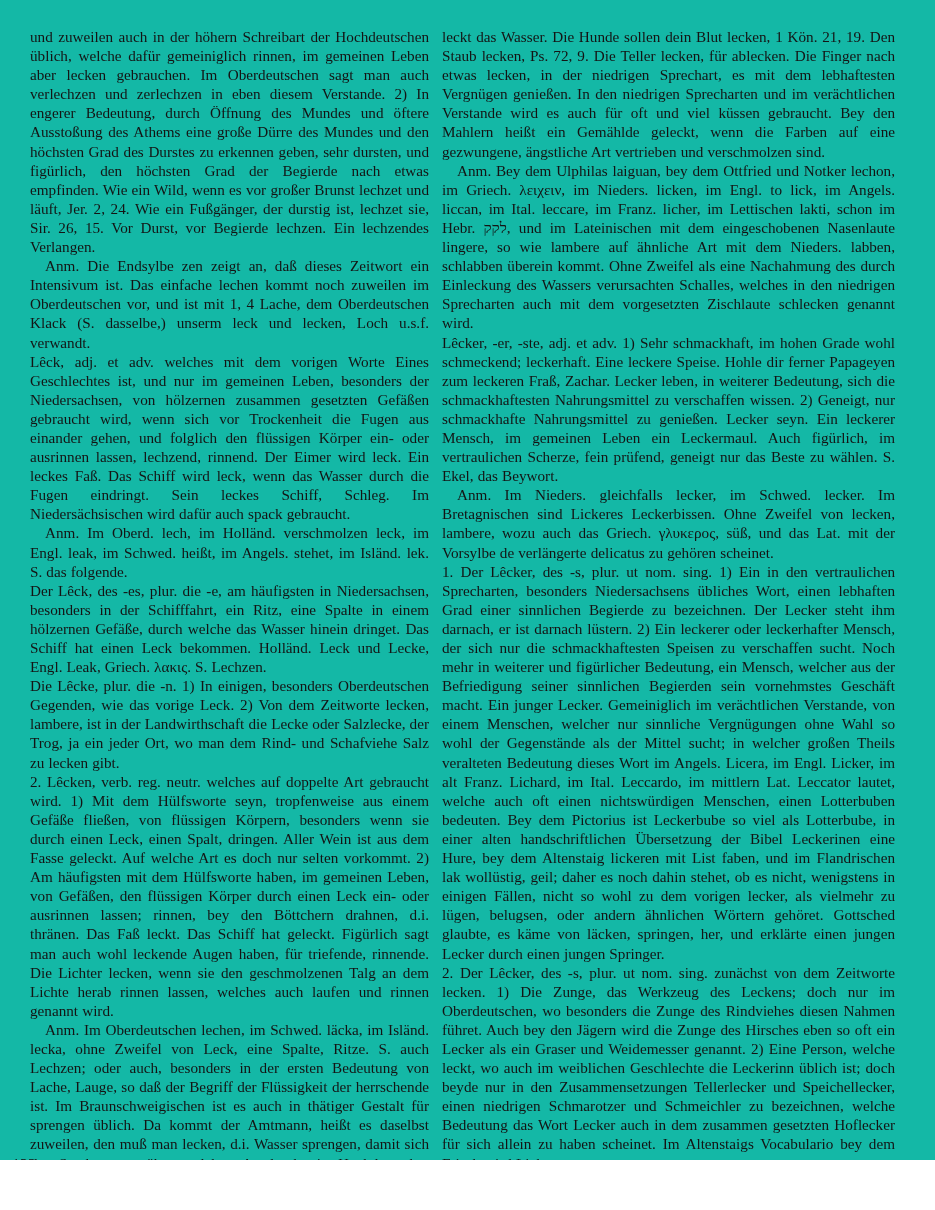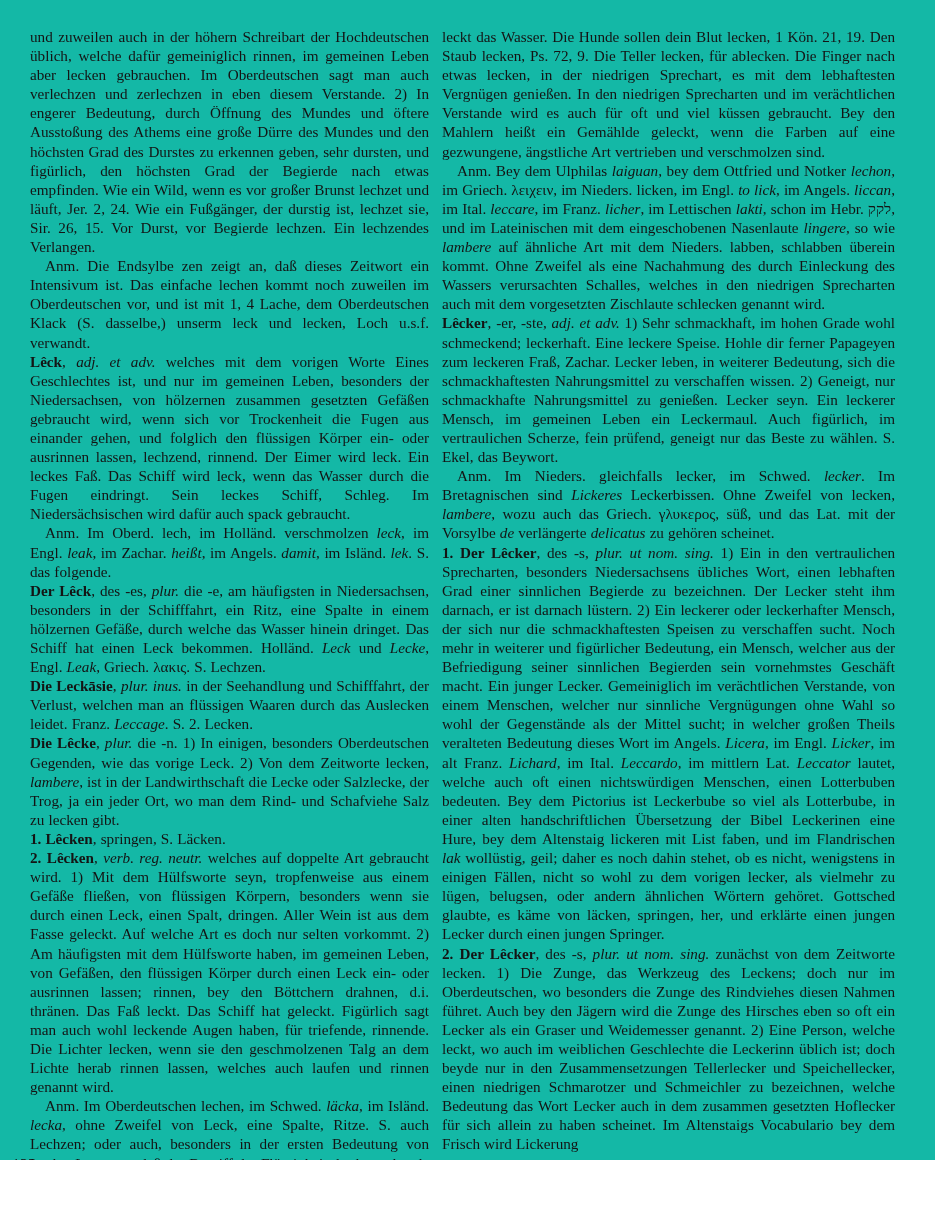--- a/index.html
+++ b/index.html
@@ -21,43 +21,41 @@
   .col-1 { width: 399px; }
   .col-2 { width: 453px; margin-left: 13px; }
   p.para {
     margin: 0;
     text-align: justify;
     hyphens: auto;
     -webkit-hyphens: auto;
     word-spacing: 0.02em;
   }
   p.indent { text-indent: 15px; }
-  .bold { font-weight: bold; }
-  .italic { font-style: italic; }
+  .bold { font-weight: normal; }
+  .italic { }
   .pagenum {
     position: absolute;
     left: 12px;
     top: 1155px;
     font-size: 16px;
   }
 </style>
 </head>
 <body>
 
 <div class="sheet">
   <div class="columns">
     <div class="col col-1">
         <p class="para"><span>und zuweilen auch in der höhern Schreibart der Hochdeutschen üblich, welche dafür gemeiniglich rinnen, im gemeinen Leben aber lecken gebrauchen. Im Oberdeutschen sagt man auch verlechzen und zerlechzen in eben diesem Verstande. 2) In engerer Bedeutung, durch Öffnung des Mundes und öftere Ausstoßung des Athems eine große Dürre des Mundes und den höchsten Grad des Durstes zu erkennen geben, sehr dursten, und figürlich, den höchsten Grad der Begierde nach etwas empfinden. Wie ein Wild, wenn es vor großer Brunst lechzet und läuft, Jer. 2, 24. Wie ein Fußgänger, der durstig ist, lechzet sie, Sir. 26, 15. Vor Durst, vor Begierde lechzen. Ein lechzendes Verlangen.</span></p>
         <p class="para indent"><span>Anm. Die Endsylbe zen zeigt an, daß dieses Zeitwort ein Intensivum ist. Das einfache lechen kommt noch zuweilen im Oberdeutschen vor, und ist mit 1, 4 Lache, dem Oberdeutschen Klack (S. dasselbe,) unserm leck und lecken, Loch u.s.f. verwandt.</span></p>
         <p class="para"><span class="bold">Lêck</span><span>, </span><span class="italic">adj. et adv.</span><span> welches mit dem vorigen Worte Eines Geschlechtes ist, und nur im gemeinen Leben, besonders der Niedersachsen, von hölzernen zusammen gesetzten Gefäßen gebraucht wird, wenn sich vor Trockenheit die Fugen aus einander gehen, und folglich den flüssigen Körper ein- oder ausrinnen lassen, lechzend, rinnend. Der Eimer wird leck. Ein leckes Faß. Das Schiff wird leck, wenn das Wasser durch die Fugen eindringt. Sein leckes Schiff, Schleg. Im Niedersächsischen wird dafür auch spack gebraucht.</span></p>
-        <p class="para indent"><span>Anm. Im Oberd. lech, im Holländ. verschmolzen </span><span class="italic">leck</span><span>, im Engl. </span><span class="italic">leak</span><span>, im Zachar. </span><span class="italic">heißt</span><span>, im Angels. </span><span class="italic">damit</span><span>, im Isländ. </span><span class="italic">lek</span><span>. S. das folgende.</span></p>
+        <p class="para indent"><span>Anm. Im Oberd. lech, im Holländ. verschmolzen </span><span class="italic">leck</span><span>, im Engl. </span><span class="italic">leak</span><span>, im Schwed. </span><span class="italic">heißt</span><span>, im Angels. </span><span class="italic">stehet</span><span>, im Isländ. </span><span class="italic">lek</span><span>. S. das folgende.</span></p>
         <p class="para"><span class="bold">Der Lêck</span><span>, des -es, </span><span class="italic">plur.</span><span> die -e, am häufigsten in Niedersachsen, besonders in der Schifffahrt, ein Ritz, eine Spalte in einem hölzernen Gefäße, durch welche das Wasser hinein dringet. Das Schiff hat einen Leck bekommen. Holländ. </span><span class="italic">Leck</span><span> und </span><span class="italic">Lecke</span><span>, Engl. </span><span class="italic">Leak</span><span>, Griech. λακις. S. Lechzen.</span></p>
-        <p class="para"><span class="bold">Die Leckāsie</span><span>, </span><span class="italic">plur. inus.</span><span> in der Seehandlung und Schifffahrt, der Verlust, welchen man an flüssigen Waaren durch das Auslecken leidet. Franz. </span><span class="italic">Leccage</span><span>. S. 2. Lecken.</span></p>
         <p class="para"><span class="bold">Die Lêcke</span><span>, </span><span class="italic">plur.</span><span> die -n. 1) In einigen, besonders Oberdeutschen Gegenden, wie das vorige Leck. 2) Von dem Zeitworte lecken, </span><span class="italic">lambere</span><span>, ist in der Landwirthschaft die Lecke oder Salzlecke, der Trog, ja ein jeder Ort, wo man dem Rind- und Schafviehe Salz zu lecken gibt.</span></p>
-        <p class="para"><span class="bold">1. Lêcken</span><span>, springen, S. Läcken.</span></p>
         <p class="para"><span class="bold">2. Lêcken</span><span>, </span><span class="italic">verb. reg. neutr.</span><span> welches auf doppelte Art gebraucht wird. 1) Mit dem Hülfsworte seyn, tropfenweise aus einem Gefäße fließen, von flüssigen Körpern, besonders wenn sie durch einen Leck, einen Spalt, dringen. Aller Wein ist aus dem Fasse geleckt. Auf welche Art es doch nur selten vorkommt. 2) Am häufigsten mit dem Hülfsworte haben, im gemeinen Leben, von Gefäßen, den flüssigen Körper durch einen Leck ein- oder ausrinnen lassen; rinnen, bey den Böttchern drahnen, d.i. thränen. Das Faß leckt. Das Schiff hat geleckt. Figürlich sagt man auch wohl leckende Augen haben, für triefende, rinnende. Die Lichter lecken, wenn sie den geschmolzenen Talg an dem Lichte herab rinnen lassen, welches auch laufen und rinnen genannt wird.</span></p>
         <p class="para indent"><span>Anm. Im Oberdeutschen lechen, im Schwed. </span><span class="italic">läcka</span><span>, im Isländ. </span><span class="italic">lecka</span><span>, ohne Zweifel von Leck, eine Spalte, Ritze. S. auch Lechzen; oder auch, besonders in der ersten Bedeutung von Lache, Lauge, so daß der Begriff der Flüssigkeit der herrschende ist. Im Braunschweigischen ist es auch in thätiger Gestalt für sprengen üblich. Da kommt der Amtmann, heißt es daselbst zuweilen, den muß man lecken, d.i. Wasser sprengen, damit sich der Staub setze; über welchen Ausdruck ein Hochdeutscher freylich allerley Glossen macht.</span></p>
       </div>
     <div class="col col-2">
         <p class="para"><span>leckt das Wasser. Die Hunde sollen dein Blut lecken, 1 Kön. 21, 19. Den Staub lecken, Ps. 72, 9. Die Teller lecken, für ablecken. Die Finger nach etwas lecken, in der niedrigen Sprechart, es mit dem lebhaftesten Vergnügen genießen. In den niedrigen Sprecharten und im verächtlichen Verstande wird es auch für oft und viel küssen gebraucht. Bey den Mahlern heißt ein Gemählde geleckt, wenn die Farben auf eine gezwungene, ängstliche Art vertrieben und verschmolzen sind.</span></p>
         <p class="para indent"><span>Anm. Bey dem Ulphilas </span><span class="italic">laiguan</span><span>, bey dem Ottfried und Notker </span><span class="italic">lechon</span><span>, im Griech. λειχειν, im Nieders. licken, im Engl. </span><span class="italic">to lick</span><span>, im Angels. </span><span class="italic">liccan</span><span>, im Ital. </span><span class="italic">leccare</span><span>, im Franz. </span><span class="italic">licher</span><span>, im Lettischen </span><span class="italic">lakti</span><span>, schon im Hebr. לקק, und im Lateinischen mit dem eingeschobenen Nasenlaute </span><span class="italic">lingere</span><span>, so wie </span><span class="italic">lambere</span><span> auf ähnliche Art mit dem Nieders. labben, schlabben überein kommt. Ohne Zweifel als eine Nachahmung des durch Einleckung des Wassers verursachten Schalles, welches in den niedrigen Sprecharten auch mit dem vorgesetzten Zischlaute schlecken genannt wird.</span></p>
         <p class="para"><span class="bold">Lêcker</span><span>, -er, -ste, </span><span class="italic">adj. et adv.</span><span> 1) Sehr schmackhaft, im hohen Grade wohl schmeckend; leckerhaft. Eine leckere Speise. Hohle dir ferner Papageyen zum leckeren Fraß, Zachar. Lecker leben, in weiterer Bedeutung, sich die schmackhaftesten Nahrungsmittel zu verschaffen wissen. 2) Geneigt, nur schmackhafte Nahrungsmittel zu genießen. Lecker seyn. Ein leckerer Mensch, im gemeinen Leben ein Leckermaul. Auch figürlich, im vertraulichen Scherze, fein prüfend, geneigt nur das Beste zu wählen. S. Ekel, das Beywort.</span></p>
         <p class="para indent"><span>Anm. Im Nieders. gleichfalls lecker, im Schwed. </span><span class="italic">lecker</span><span>. Im Bretagnischen sind </span><span class="italic">Lickeres</span><span> Leckerbissen. Ohne Zweifel von lecken, </span><span class="italic">lambere</span><span>, wozu auch das Griech. γλυκερος, süß, und das Lat. mit der Vorsylbe </span><span class="italic">de</span><span> verlängerte </span><span class="italic">delicatus</span><span> zu gehören scheinet.</span></p>
         <p class="para"><span class="bold">1. Der Lêcker</span><span>, des -s, </span><span class="italic">plur. ut nom. sing.</span><span> 1) Ein in den vertraulichen Sprecharten, besonders Niedersachsens übliches Wort, einen lebhaften Grad einer sinnlichen Begierde zu bezeichnen. Der Lecker steht ihm darnach, er ist darnach lüstern. 2) Ein leckerer oder leckerhafter Mensch, der sich nur die schmackhaftesten Speisen zu verschaffen sucht. Noch mehr in weiterer und figürlicher Bedeutung, ein Mensch, welcher aus der Befriedigung seiner sinnlichen Begierden sein vornehmstes Geschäft macht. Ein junger Lecker. Gemeiniglich im verächtlichen Verstande, von einem Menschen, welcher nur sinnliche Vergnügungen ohne Wahl so wohl der Gegenstände als der Mittel sucht; in welcher großen Theils veralteten Bedeutung dieses Wort im Angels. </span><span class="italic">Licera</span><span>, im Engl. </span><span class="italic">Licker</span><span>, im alt Franz. </span><span class="italic">Lichard</span><span>, im Ital. </span><span class="italic">Leccardo</span><span>, im mittlern Lat. </span><span class="italic">Leccator</span><span> lautet, welche auch oft einen nichtswürdigen Menschen, einen Lotterbuben bedeuten. Bey dem Pictorius ist Leckerbube so viel als Lotterbube, in einer alten handschriftlichen Übersetzung der Bibel Leckerinen eine Hure, bey dem Altenstaig lickeren mit List faben, und im Flandrischen </span><span class="italic">lak</span><span> wollüstig, geil; daher es noch dahin stehet, ob es nicht, wenigstens in einigen Fällen, nicht so wohl zu dem vorigen lecker, als vielmehr zu lügen, belugsen, oder andern ähnlichen Wörtern gehöret. Gottsched glaubte, es käme von läcken, springen, her, und erklärte einen jungen Lecker durch einen jungen Springer.</span></p>
         <p class="para"><span class="bold">2. Der Lêcker</span><span>, des -s, </span><span class="italic">plur. ut nom. sing.</span><span> zunächst von dem Zeitworte lecken. 1) Die Zunge, das Werkzeug des Leckens; doch nur im Oberdeutschen, wo besonders die Zunge des Rindviehes diesen Nahmen führet. Auch bey den Jägern wird die Zunge des Hirsches eben so oft ein Lecker als ein Graser und Weidemesser genannt. 2) Eine Person, welche leckt, wo auch im weiblichen Geschlechte die Leckerinn üblich ist; doch beyde nur in den Zusammensetzungen Tellerlecker und Speichellecker, einen niedrigen Schmarotzer und Schmeichler zu bezeichnen, welche Bedeutung das Wort Lecker auch in dem zusammen gesetzten Hoflecker für sich allein zu haben scheinet. Im Altenstaigs Vocabulario bey dem Frisch wird Lickerung</span></p>

